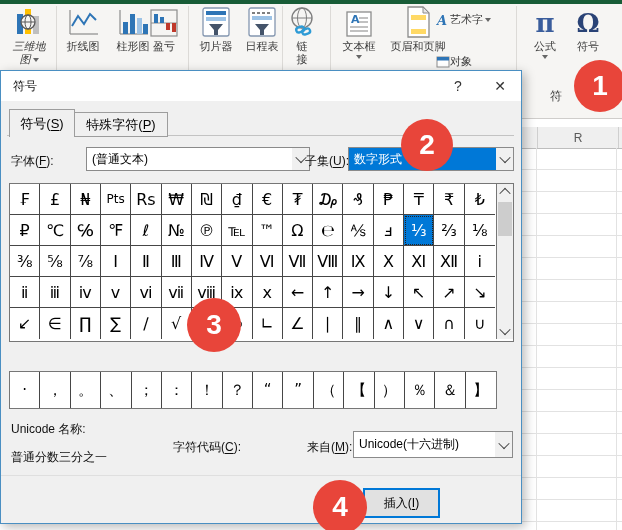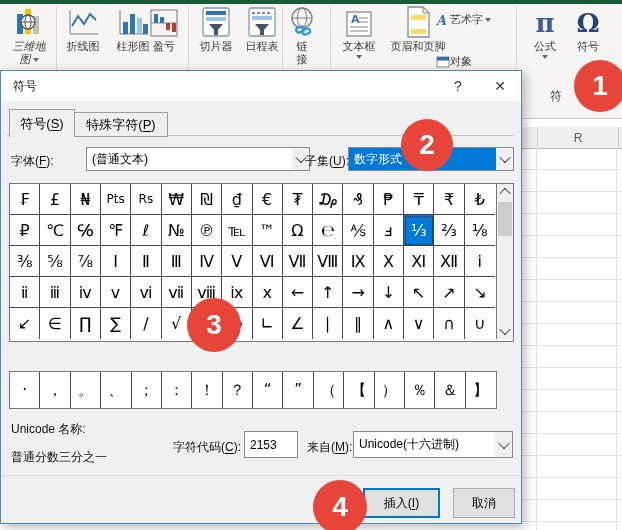--- a/index.html
+++ b/index.html
@@ -282,21 +282,21 @@
           <div class="chev"></div>
         </div>
     </div>
 
     <div class="symgrid">
       <div class="cells">
           <div class="sym-cell">₣</div>
           <div class="sym-cell">£</div>
           <div class="sym-cell">₦</div>
           <div class="sym-cell" style="font-size: 12px;">Pts</div>
-          <div class="sym-cell" style="font-size: 12px;">Rs</div>
+          <div class="sym-cell" style="font-size: 16px;">Rs</div>
           <div class="sym-cell">₩</div>
           <div class="sym-cell">₪</div>
           <div class="sym-cell">₫</div>
           <div class="sym-cell">€</div>
           <div class="sym-cell">₮</div>
           <div class="sym-cell">₯</div>
           <div class="sym-cell">₰</div>
           <div class="sym-cell">₱</div>
           <div class="sym-cell">₸</div>
           <div class="sym-cell">₹</div>
@@ -393,35 +393,33 @@
         <div class="rec-cell">）</div>
         <div class="rec-cell">％</div>
         <div class="rec-cell">＆</div>
         <div class="rec-cell">】</div>
       </div>
 
     <div class="fldlabel" style="left:10px;top:350px;">Unicode 名称:</div>
     <div class="fldlabel" style="left:10px;top:378px;">普通分数三分之一</div>
 
     <div class="fldlabel" style="left:172px;top:368px;"><span>字符代码(</span><u>C</u><span>):</span></div>
-    <div class="textinput" style="left:243px;top:360px;width:54px;height:27px;">2153</div>
 
     <div class="fldlabel" style="left:306px;top:368px;"><span>来自(</span><u>M</u><span>):</span></div>
     <div class="combo" style="left:352px;top:360px;width:160px;height:27px;text-decoration:underline;">
       <div class="val">Unicode(十六进制)</div>
       <div class="arrowbox">
           <div class="chev"></div>
         </div>
     </div>
 
     <div class="footer-line"></div>
     <div class="btn default">
       <span><span>插入(</span><u>I</u><span>)</span></span>
     </div>
-    <div class="btn normal">取消</div>
   </div>
 
   <div class="ann" style="left: 574px; top: 60px; width: 52px; height: 52px; background: rgb(232, 69, 58);">1</div>
   <div class="ann" style="left: 401px; top: 119px; width: 52px; height: 52px; background: rgb(232, 69, 58);">2</div>
   <div class="ann" style="left: 187px; top: 298px; width: 54px; height: 54px; background: rgb(232, 69, 58);">3</div>
   <div class="ann" style="left: 313px; top: 480px; width: 54px; height: 54px; background: rgb(232, 69, 58);">4</div>
 
 </div>
 
 </body></html>

